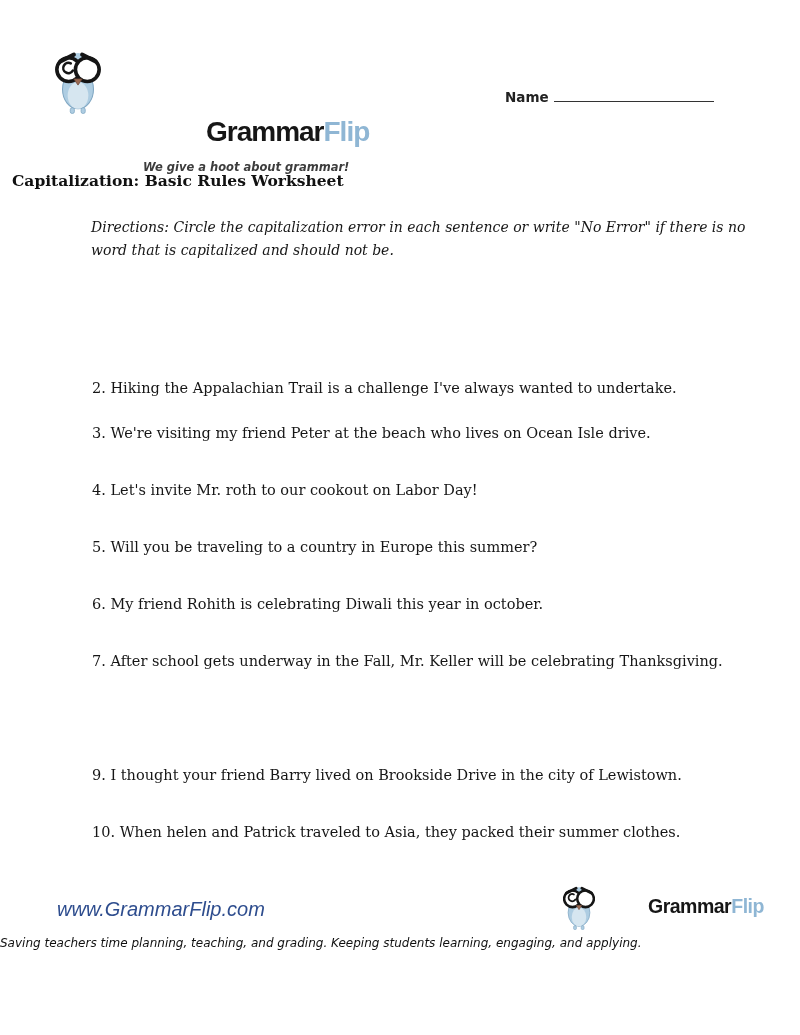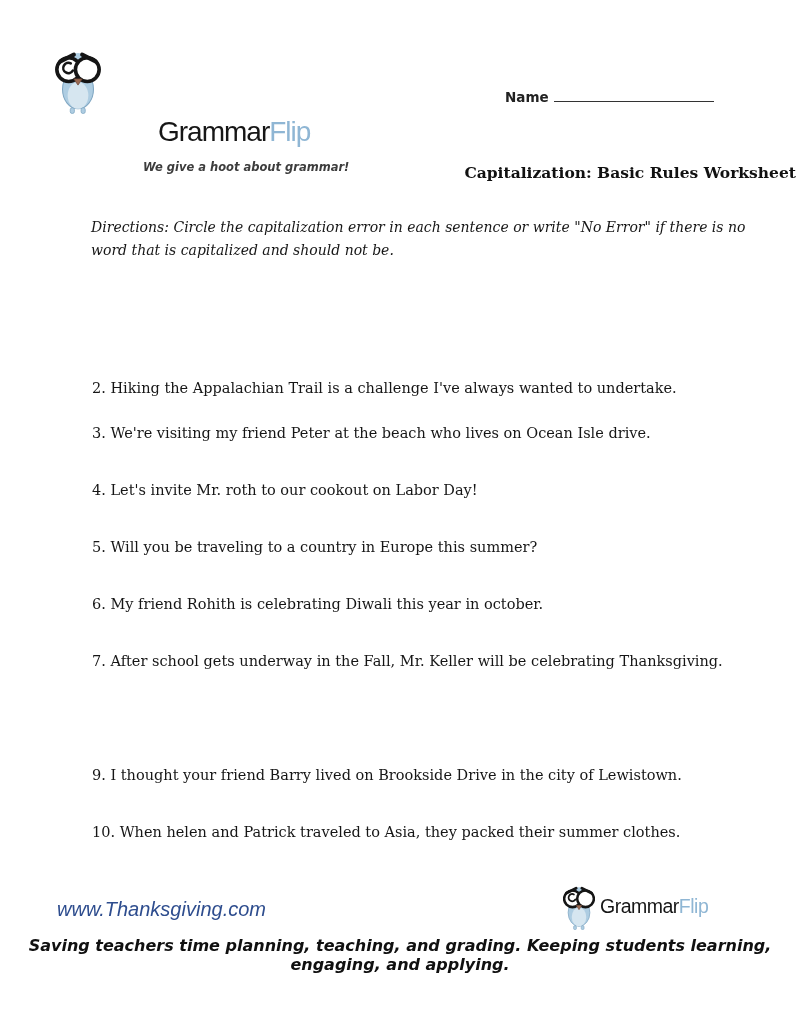--- a/index.html
+++ b/index.html
@@ -12,24 +12,25 @@
     font-family: "DejaVu Serif", serif;
     color: #1a1a1a;
   }
 
   
   .header-logo { position: absolute; left: 55px; top: 50px; }
   .owl-svg { display: block; }
   .logo-text {
     position: absolute;
     font-family: "Liberation Sans", sans-serif;
-    font-weight: normal;
+    font-weight: bold;
     letter-spacing: -1px;
     white-space: nowrap;
     color: #161616;
+    margin-left: 48px;
   }
   .header-logo .logo-text { left: 103px; top: 66px; font-size: 28px; }
   .logo-text .blue { color: #8fb6d4; }
   .logo-tagline {
     position: absolute;
     left: 88px; top: 110px;
     font-family: "DejaVu Sans", sans-serif;
     font-style: italic;
     font-weight: bold;
     font-size: 11.5px;
@@ -52,22 +53,22 @@
     width: 160px;
     border-bottom: 1.5px solid #333;
     height: 14px;
     margin-left: 5px;
   }
 
   
   .ws-title {
     position: absolute;
     left: 0; right: 0; top: 159px;
-    margin: 4px;
-    text-align: right;
+    margin: 12px;
+    text-align: left;
     font-size: 15.5px;
     font-weight: bold;
     color: #111;
   }
   .directions {
     position: absolute;
     left: 91px; top: 216px;
     font-size: 14px;
     line-height: 23px;
     color: #161616;
@@ -92,25 +93,25 @@
     font-size: 20px;
     color: #2e4d8e;
     text-decoration: none;
     cursor: pointer;
   }
   .footer-logo { position: absolute; left: 563px; top: 885px; }
   .footer-logo .logo-text { left: 37px; top: 10px; font-size: 19.5px; letter-spacing: -0.5px; }
   .footer-tagline {
     position: absolute;
     left: 0; right: 0; top: 936px;
-    text-align: center;
+    text-align: left;
     font-family: "DejaVu Sans", sans-serif;
     font-style: italic;
-    font-weight: bold;
-    font-size: 16px;
+    font-weight: normal;
+    font-size: 12px;
     color: #101010;
   }
 </style>
 </head>
 <body>
 
 <div class="page">
 
   <div class="header-logo">
     <svg class="owl-svg" width="46" height="64" viewBox="0 0 88 124" aria-hidden="true">
@@ -143,21 +144,21 @@
 
   <p class="sentence" style="top:380px">2. Hiking the Appalachian Trail is a challenge I've always wanted to undertake.</p>
   <p class="sentence" style="top:425px">3. We're visiting my friend Peter at the beach who lives on Ocean Isle drive.</p>
   <p class="sentence" style="top:482px">4. Let's invite Mr. roth to our cookout on Labor Day!</p>
   <p class="sentence" style="top:539px">5. Will you be traveling to a country in Europe this summer?</p>
   <p class="sentence" style="top:596px">6. My friend Rohith is celebrating Diwali this year in october.</p>
   <p class="sentence" style="top:653px">7. After school gets underway in the Fall, Mr. Keller will be celebrating Thanksgiving.</p>
   <p class="sentence" style="top:767px">9. I thought your friend Barry lived on Brookside Drive in the city of Lewistown.</p>
   <p class="sentence" style="top:824px">10. When helen and Patrick traveled to Asia, they packed their summer clothes.</p>
 
-  <a class="website-link">www.Thanksgiving.com</a>
+  <a class="website-link">www.GrammarFlip.com</a>
 
   <div class="footer-logo">
     <svg class="owl-svg" width="32" height="45" viewBox="0 0 88 124" aria-hidden="true">
       <ellipse cx="44" cy="76" rx="30" ry="38" fill="#aecde2" stroke="#7fa6c2" stroke-width="2"></ellipse>
       <ellipse cx="44" cy="88" rx="20" ry="26" fill="#d6e6f0"></ellipse>
       <rect x="29" y="112" width="8" height="11" rx="3.5" fill="#aecde2" stroke="#7fa6c2" stroke-width="1.5"></rect>
       <rect x="50" y="112" width="8" height="11" rx="3.5" fill="#aecde2" stroke="#7fa6c2" stroke-width="1.5"></rect>
       <path d="M34,10 Q44,2 54,10 L54,22 L34,22 Z" fill="#aecde2"></path>
       <circle cx="26" cy="38" r="23" fill="#ffffff" stroke="#151515" stroke-width="7"></circle>
       <circle cx="62" cy="38" r="23" fill="#ffffff" stroke="#151515" stroke-width="7"></circle>

